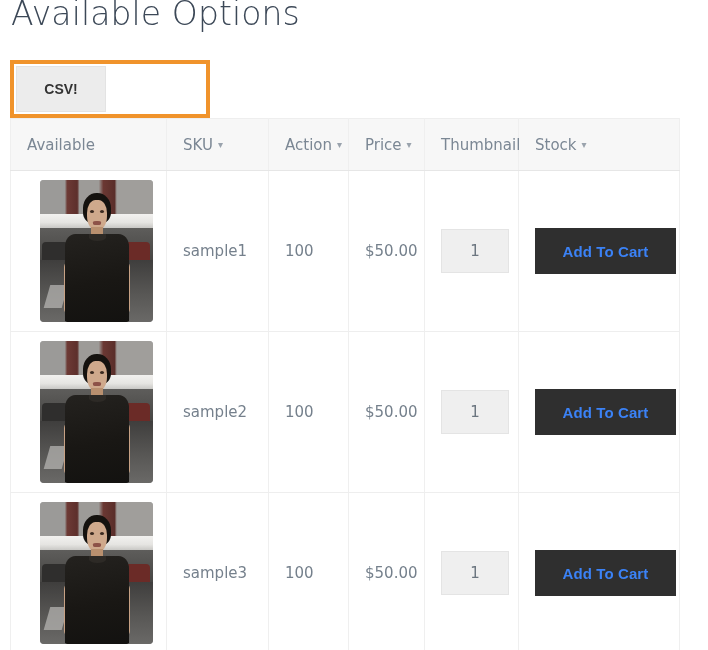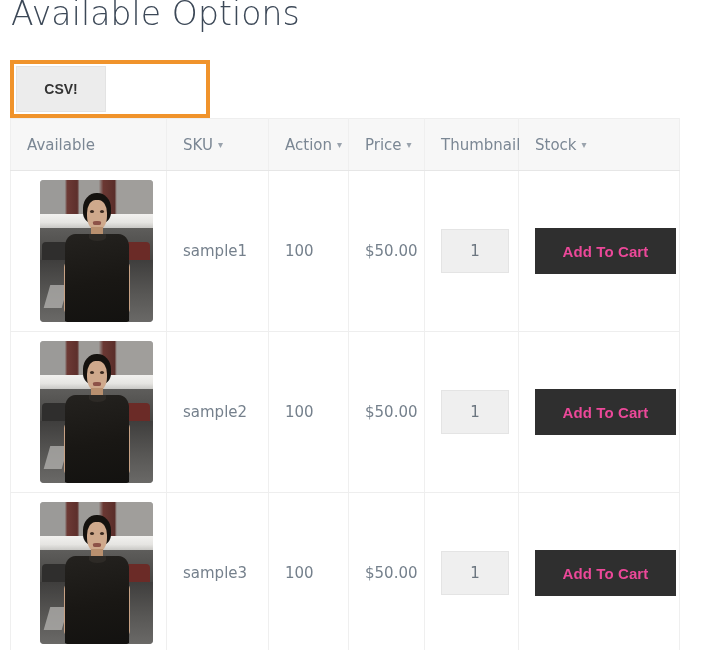--- a/index.html
+++ b/index.html
@@ -238,21 +238,21 @@
     padding: 0;
     display: block;
   }
 
   
   .add-cart-btn {
     width: 141px;
     height: 46px;
     background: #2f2f2f;
     border: none;
-    color: #ec4899;
+    color: #3b82f6;
     font-size: 15px;
     font-weight: bold;
     font-family: "Liberation Sans", sans-serif;
     cursor: pointer;
     display: flex;
     align-items: center;
     justify-content: center;
     padding: 0;
     letter-spacing: .1px;
   }

